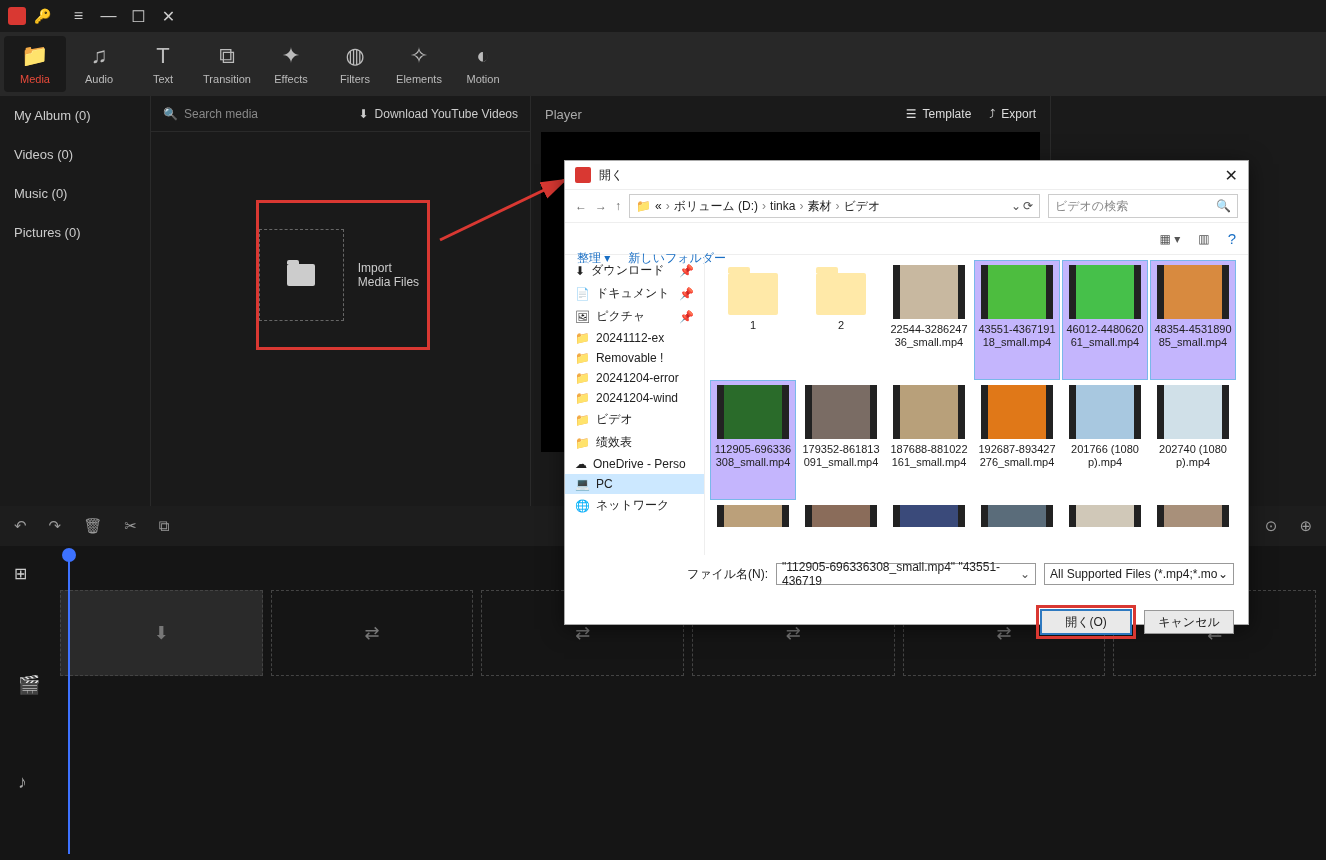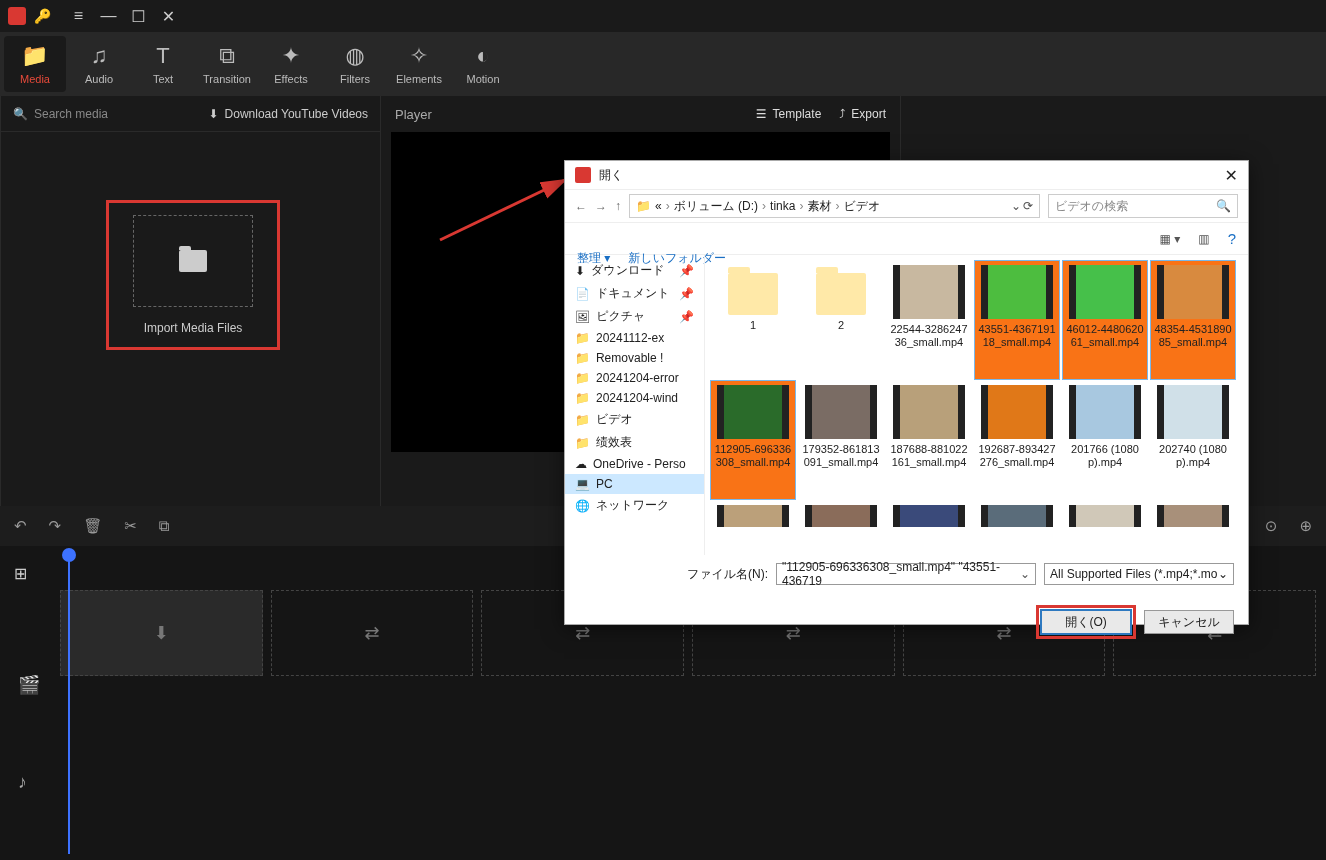--- a/index.html
+++ b/index.html
@@ -19,21 +19,21 @@
 .toolbar .tic { font-size: 22px; }
 
 
 .main { display: flex; height: 410px; }
 .sidebar { width: 150px; background: #1a1a1a; }
 .sidebar .item { color: #ccc; font-size: 13px; padding: 12px 14px; cursor: pointer; }
 .mediapane { width: 380px; background: #1a1a1a; position: relative; border-left: 1px solid #2a2a2a; }
 .mediapane .searchbar { height: 36px; display: flex; align-items: center; padding: 0 12px; gap: 8px; border-bottom: 1px solid #2a2a2a; justify-content: space-between; }
 .mediapane .searchbar .srch { color: #888; font-size: 12px; display: flex; align-items: center; gap: 6px; }
 .mediapane .searchbar .ytlink { color: #ccc; font-size: 12px; display: flex; align-items: center; gap: 6px; }
-.import-box { position: absolute; left: 105px; top: 104px; width: 174px; height: 150px; border: 3px solid #d93832; display: flex; flex-direction: column; align-items: center; justify-content: center; gap: 14px; cursor: pointer; }
+.import-box { position: absolute; left: 105px; top: 104px; width: 174px; height: 150px; border: 3px solid #d93832; display: flex; flex-direction: row; align-items: center; justify-content: center; gap: 14px; cursor: pointer; }
 .import-box .dashed { width: 120px; height: 92px; border: 1px dashed #666; display: flex; align-items: center; justify-content: center; }
 .import-box .folder { width: 28px; height: 22px; background: #ccc; border-radius: 2px; position: relative; }
 .import-box .folder::before { content: ""; position: absolute; top: -4px; left: 0; width: 12px; height: 4px; background: #ccc; border-radius: 2px 2px 0 0; }
 .import-box .lbl { color: #ccc; font-size: 12px; }
 
 .playerpane { width: 520px; background: #1a1a1a; position: relative; border-left: 1px solid #2a2a2a; }
 .playerhead { height: 36px; display: flex; align-items: center; padding: 12px 14px; color: #aaa; font-size: 13px; justify-content: space-between; }
 .playerhead .r { display: flex; gap: 18px; }
 .playerhead .r .hbtn { display: flex; align-items: center; gap: 6px; color: #ddd; font-size: 12px; cursor: pointer; }
 .preview { margin: 0 10px; height: 320px; background: #000; }
@@ -76,21 +76,21 @@
 .filedlg .actbar .a { color: #1a6fc4; cursor: pointer; margin-top: 40px; }
 .filedlg .actbar .spc { flex: 1; }
 .filedlg .actbar .vic { color: #555; cursor: pointer; }
 .filedlg .fdbody { display: flex; height: 300px; }
 .filedlg .tree { width: 140px; border-right: 1px solid #eee; overflow: hidden; padding: 4px 0; }
 .filedlg .tree .titem { display: flex; align-items: center; gap: 6px; padding: 3px 10px; white-space: nowrap; overflow: hidden; cursor: pointer; }
 .filedlg .tree .titem.sel { background: #cce8ff; }
 .filedlg .tree .tic2 { font-size: 12px; }
 .filedlg .files { flex: 1; padding: 6px; overflow: hidden; display: flex; flex-wrap: wrap; align-content: flex-start; gap: 2px 4px; }
 .filedlg .fitem { width: 84px; height: 118px; display: flex; flex-direction: column; align-items: center; padding: 4px 2px; cursor: pointer; }
-.filedlg .fitem.sel { background: #f97316; outline: 1px solid #7ab8ea; }
+.filedlg .fitem.sel { background: #c4b5fd; outline: 1px solid #7ab8ea; }
 .filedlg .thumb { width: 72px; height: 54px; background: #ddd; position: relative; }
 .filedlg .thumb.fold { background: #ffe9a8; width: 50px; height: 42px; margin-top: 8px; border-radius: 2px; position: relative; }
 .filedlg .thumb.fold::before { content: ""; position: absolute; top: -6px; left: 0; width: 22px; height: 6px; background: #ffe9a8; border-radius: 2px 2px 0 0; }
 .filedlg .thumb.film { background: linear-gradient(#333, #333); border-left: 7px solid #222; border-right: 7px solid #222; }
 .filedlg .thumb.film .inner { width: 100%; height: 100%; }
 .filedlg .fname { text-align: center; font-size: 11px; line-height: 1.2; margin-top: 4px; word-break: break-all; }
 .filedlg .footer { height: 70px; padding: 8px 14px; display: flex; flex-direction: column; gap: 20px; }
 .filedlg .row { display: flex; align-items: center; gap: 8px; justify-content: flex-end; }
 .filedlg .row .lbl { white-space: nowrap; }
 .filedlg .row .inp { flex: 1; max-width: 260px; border: 1px solid #999; height: 22px; padding: 0 5px; display: flex; align-items: center; }
@@ -139,20 +139,26 @@
       <span class="tic">✧</span>
       <span>Elements</span>
     </div>
   <div class="tbtn">
       <span class="tic">◐</span>
       <span>Motion</span>
     </div>
 </div>
 
 <div class="main">
+  <div class="sidebar">
+    <div class="item">My Album (0)</div>
+    <div class="item">Videos (0)</div>
+    <div class="item">Music (0)</div>
+    <div class="item">Pictures (0)</div>
+  </div>
   <div class="mediapane">
     <div class="searchbar">
       <div class="srch">
           <span>🔍</span>
           <span>Search media</span>
         </div>
       <div class="ytlink">
           <span>⬇</span>
           <span>Download YouTube Videos</span>
         </div>

